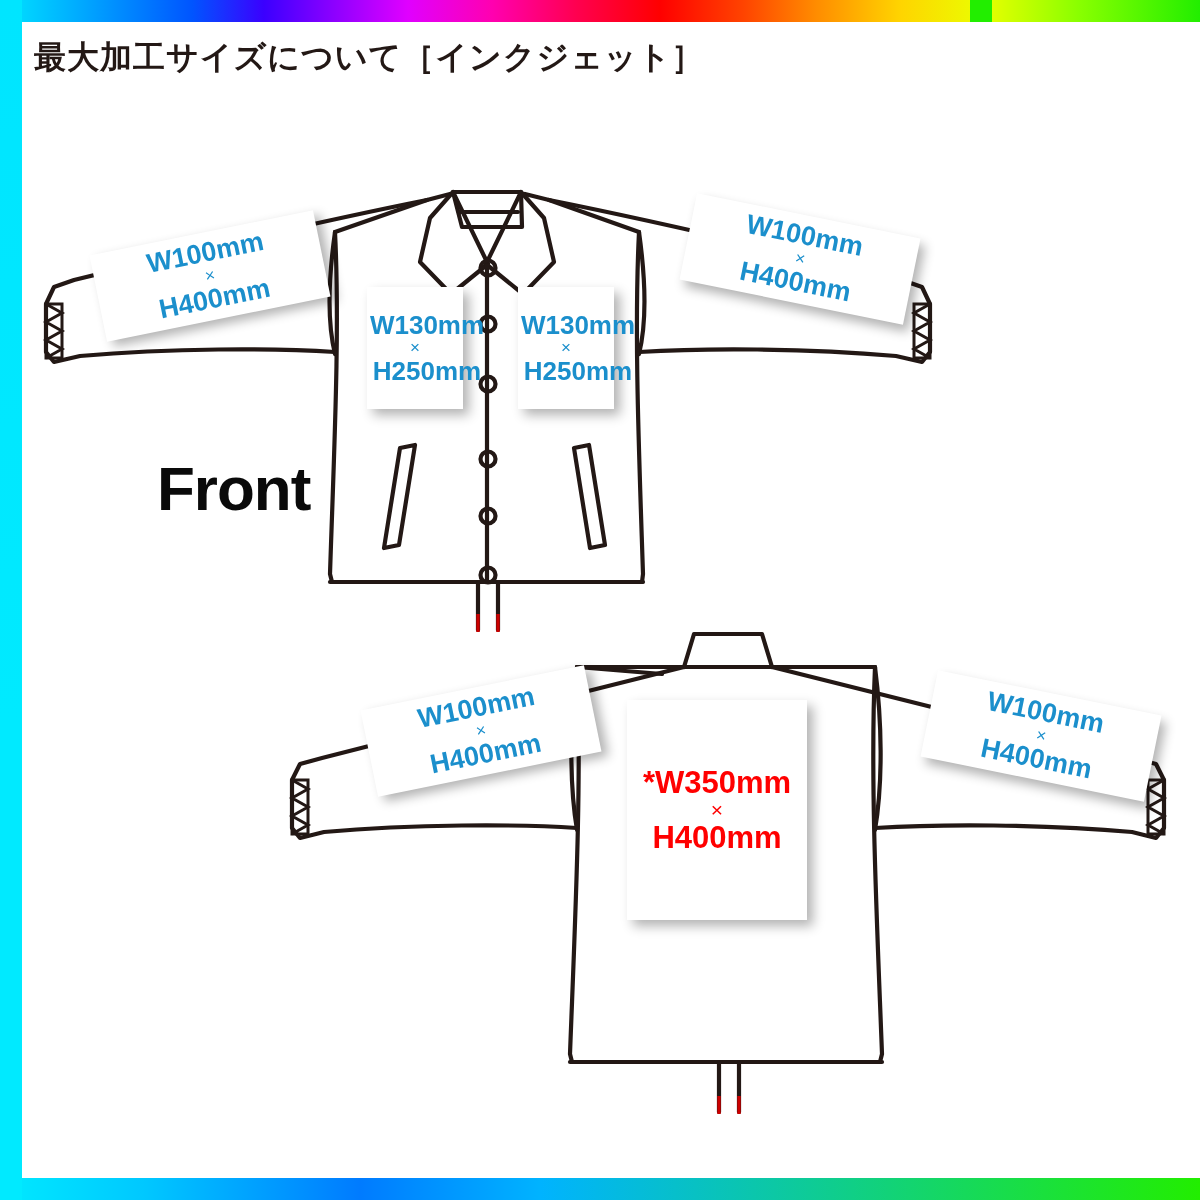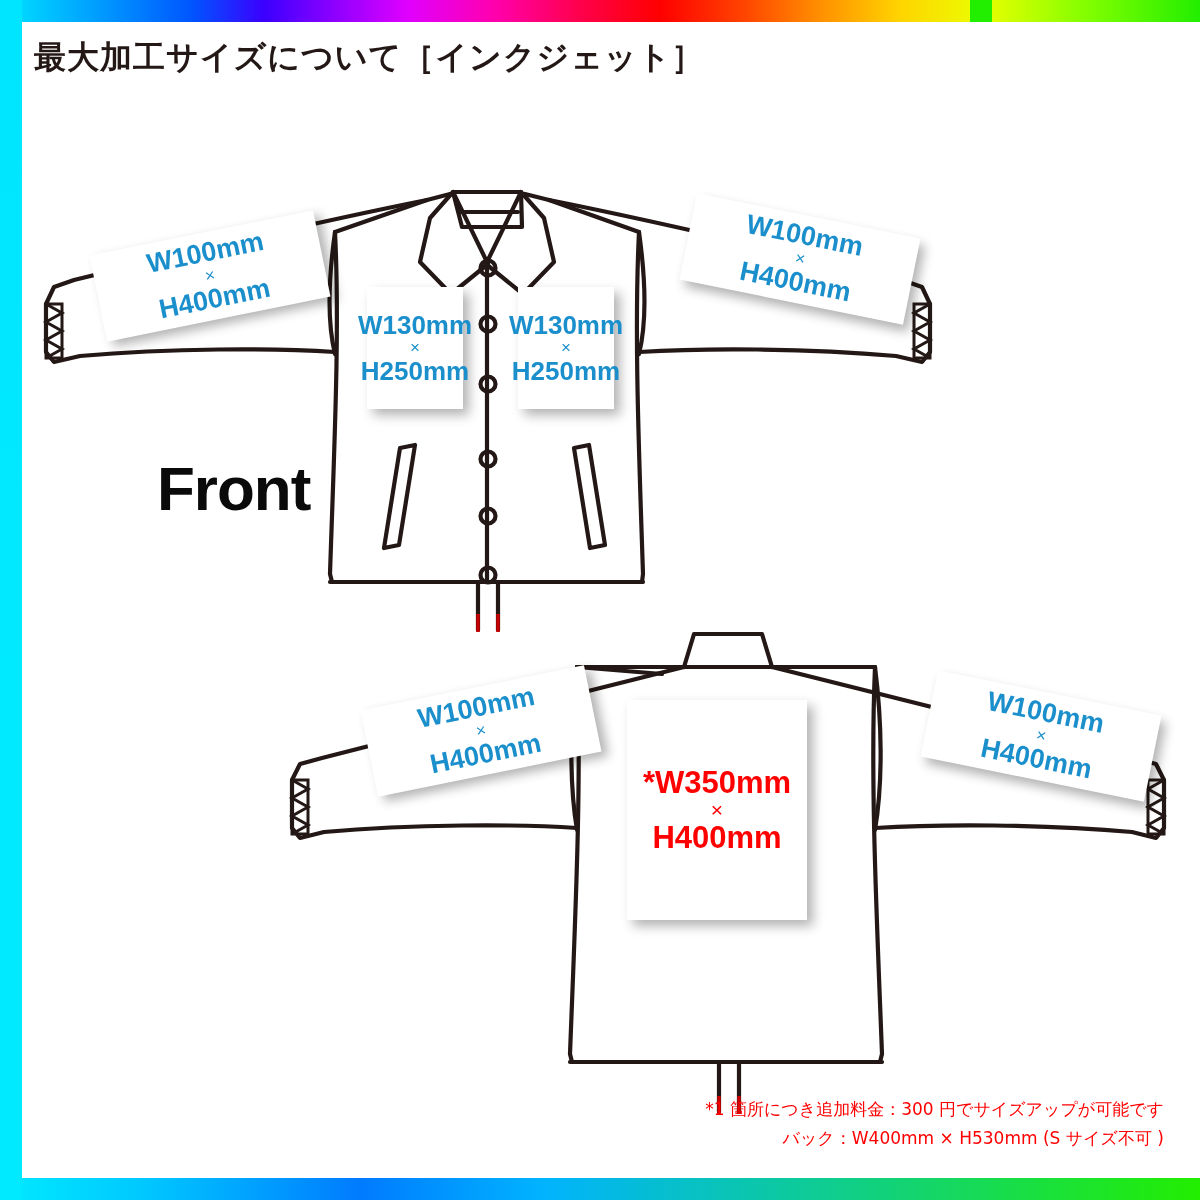--- a/index.html
+++ b/index.html
@@ -127,21 +127,21 @@
   
   #card-front-sleeve-l { left: 74px;  top: 210px;  transform: rotate(-11.5deg); }
   #card-front-sleeve-r { left: 664px; top: 193px;  transform: rotate( 11.5deg); }
   #card-front-chest-l  { left: 345px; top: 265px; }
   #card-front-chest-r  { left: 496px; top: 265px; }
   #card-back-sleeve-l  { left: 345px; top: 665px;  transform: rotate(-11.5deg); }
   #card-back-sleeve-r  { left: 905px; top: 670px;  transform: rotate( 11.5deg); }
   #card-back-center    { left: 605px; top: 678px; }
 
   
-  .chest-card .ln { left: 0; }
+  .chest-card .ln { left: 12px; }
   .chest-card { overflow: visible; }
 
   
   #footnote {
     position: absolute;
     right: 14px;
     bottom: 24px;
     text-align: right;
     color: #ff0000;
     font-family: "DejaVu Sans", "Liberation Sans", sans-serif;
@@ -335,19 +335,15 @@
       </div>
 
       <div class="callout" id="card-back-center">
         <span class="ln red">*W350mm</span>
         <span class="x red">×</span>
         <span class="ln red">H400mm</span>
       </div>
 
     </div>
 
-    <div id="footnote">
-      <div>*1 箇所につき追加料金：300 円でサイズアップが可能です</div>
-      <div>バック：W400mm × H530mm (S サイズ不可 )</div>
-    </div>
 
   </div>
 </div>
 
 </body></html>

